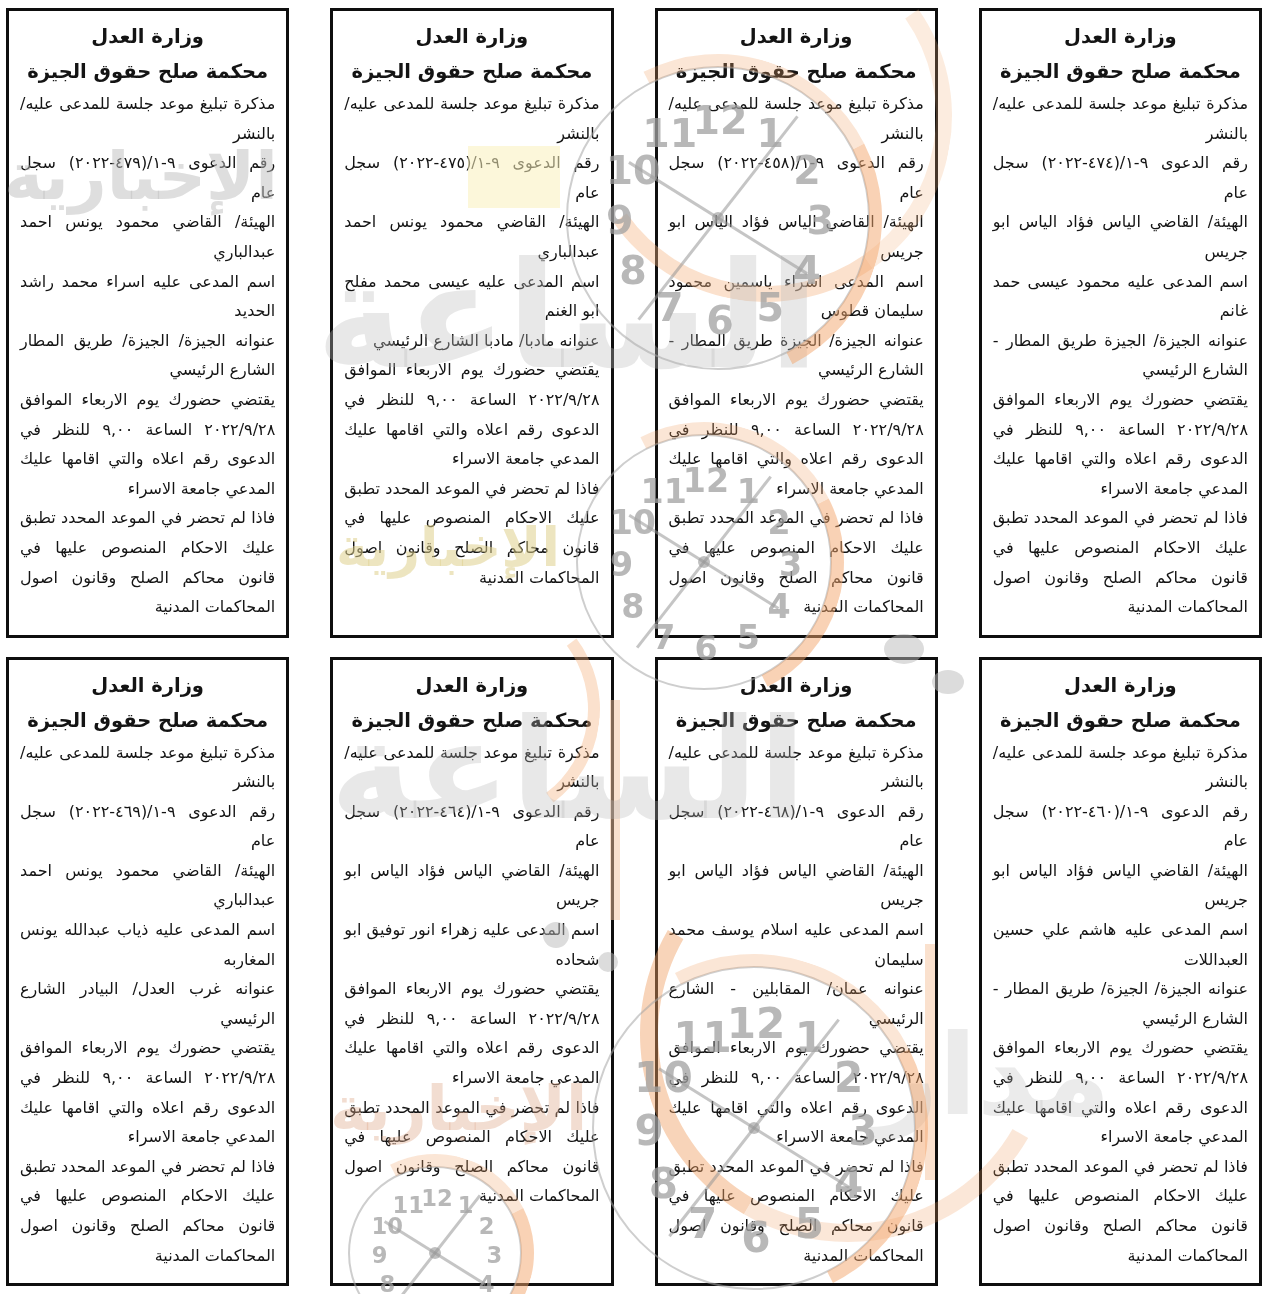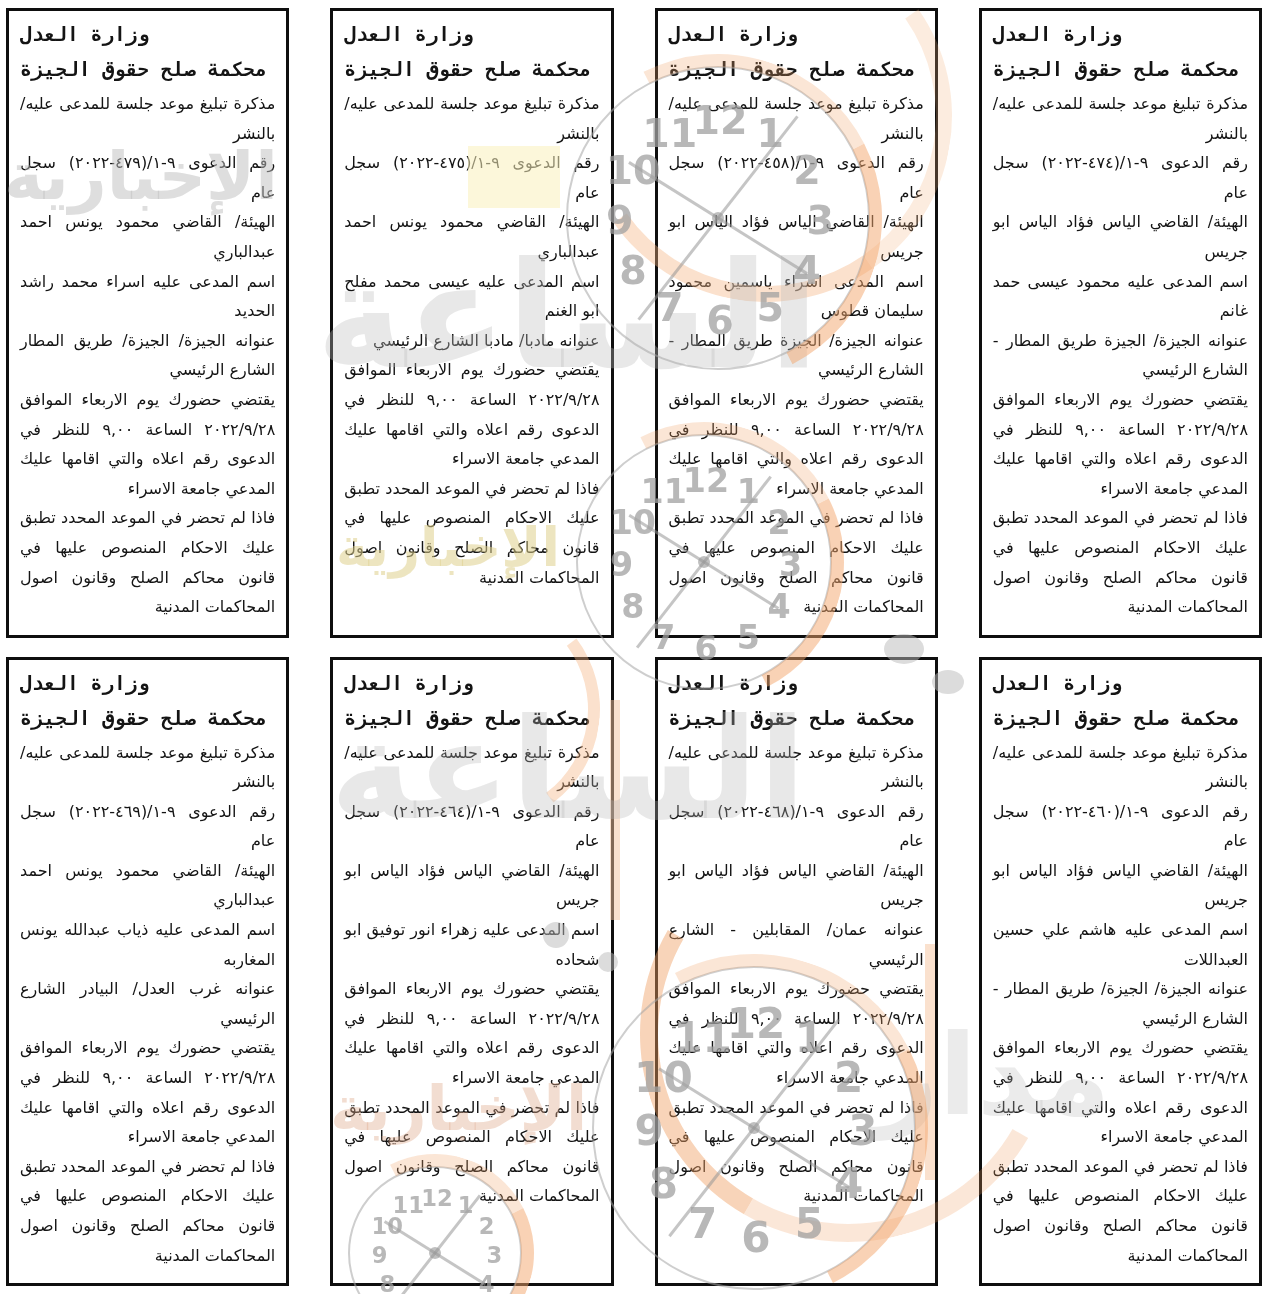--- a/index.html
+++ b/index.html
@@ -11,21 +11,21 @@
   .grid{
     position:absolute;left:6px;top:8px;right:6px;bottom:8px;
     display:grid;grid-template-columns:repeat(4,1fr);grid-template-rows:1fr 1fr;
     column-gap:41px;row-gap:19px;z-index:1;
   }
   .notice{
     direction:rtl;border:3px solid #0e0e0e;background:#ffffff;
     padding:8px 11px 6px 11px;overflow:hidden;
   }
   .notice .t1,.notice .t2{
-    text-align:left;font-weight:700;font-size:19.5px;line-height:35px;margin:0;font-family:Liberation Mono, monospace;
+    text-align:center;font-weight:700;font-size:19.5px;line-height:35px;margin:0;
   }
   .notice p{
     margin:0;font-size:16px;line-height:29.6px;text-align:justify;
   }
   
   .wm{position:absolute;inset:0;pointer-events:none;z-index:5;}
   .wt{position:absolute;font-weight:700;white-space:nowrap;direction:rtl;}
   .wt1{left:4px;top:138px;font-size:66px;color:rgba(190,190,190,.5);}
   .wt2{left:316px;top:230px;font-size:148px;color:rgba(190,190,190,.35);}
   .wt3{left:336px;top:516px;font-size:54px;color:rgba(222,208,140,.55);}
@@ -140,20 +140,21 @@
       <p>يقتضي حضورك يوم الاربعاء الموافق ٢٠٢٢/٩/٢٨ الساعة ٩,٠٠ للنظر في الدعوى رقم اعلاه والتي اقامها عليك المدعي جامعة الاسراء</p>
       <p>فاذا لم تحضر في الموعد المحدد تطبق عليك الاحكام المنصوص عليها في قانون محاكم الصلح وقانون اصول المحاكمات المدنية</p>
     </article>
 
     <article class="notice">
       <div class="t1">وزارة العدل</div>
       <div class="t2">محكمة صلح حقوق الجيزة</div>
       <p>مذكرة تبليغ موعد جلسة للمدعى عليه/ بالنشر</p>
       <p>رقم الدعوى ٩-١/(٤٦٨-٢٠٢٢) سجل عام</p>
       <p>الهيئة/ القاضي الياس فؤاد الياس ابو جريس</p>
+      <p>اسم المدعى عليه اسلام يوسف محمد سليمان</p>
       <p>عنوانه عمان/ المقابلين - الشارع الرئيسي</p>
       <p>يقتضي حضورك يوم الاربعاء الموافق ٢٠٢٢/٩/٢٨ الساعة ٩,٠٠ للنظر في الدعوى رقم اعلاه والتي اقامها عليك المدعي جامعة الاسراء</p>
       <p>فاذا لم تحضر في الموعد المحدد تطبق عليك الاحكام المنصوص عليها في قانون محاكم الصلح وقانون اصول المحاكمات المدنية</p>
     </article>
 
     <article class="notice">
       <div class="t1">وزارة العدل</div>
       <div class="t2">محكمة صلح حقوق الجيزة</div>
       <p>مذكرة تبليغ موعد جلسة للمدعى عليه/ بالنشر</p>
       <p>رقم الدعوى ٩-١/(٤٦٠-٢٠٢٢) سجل عام</p>

